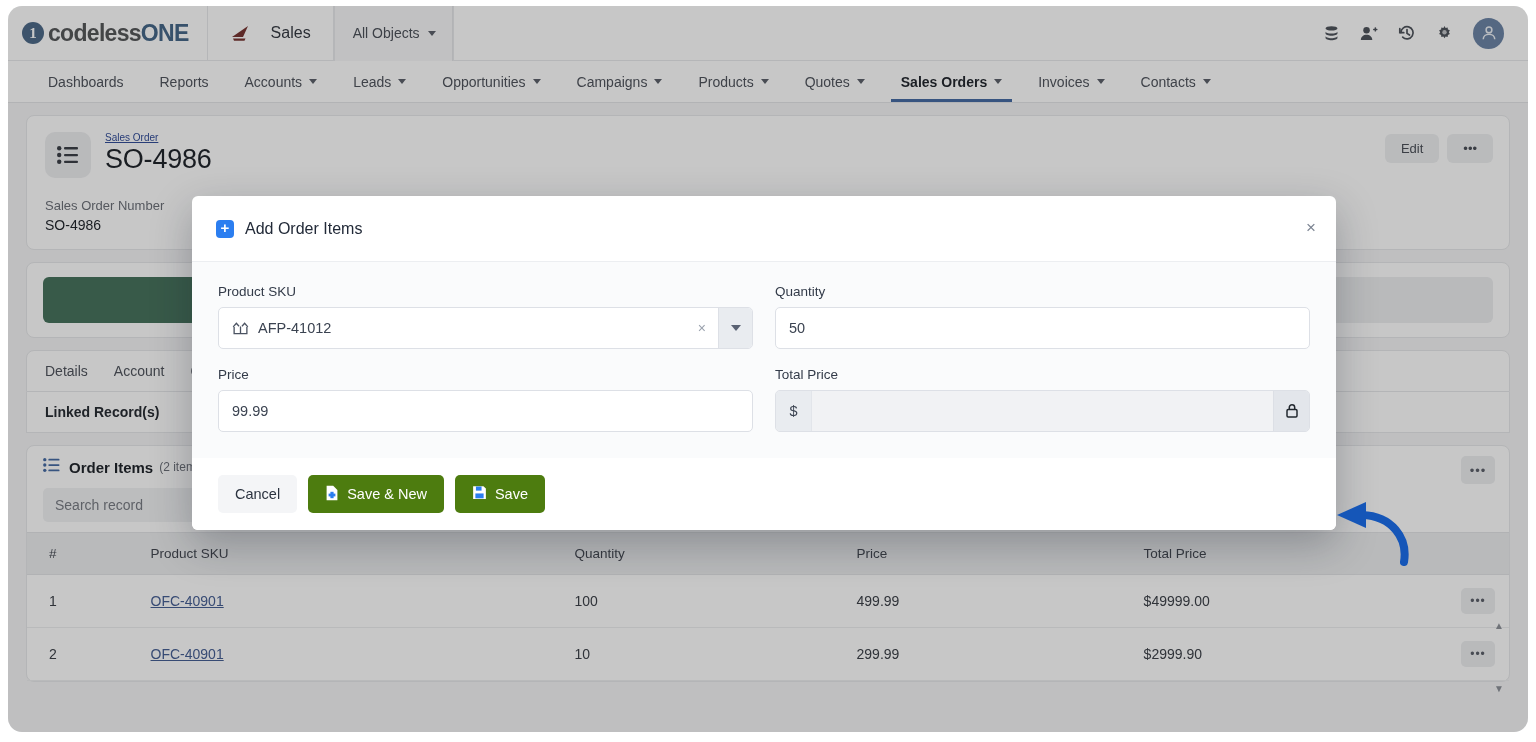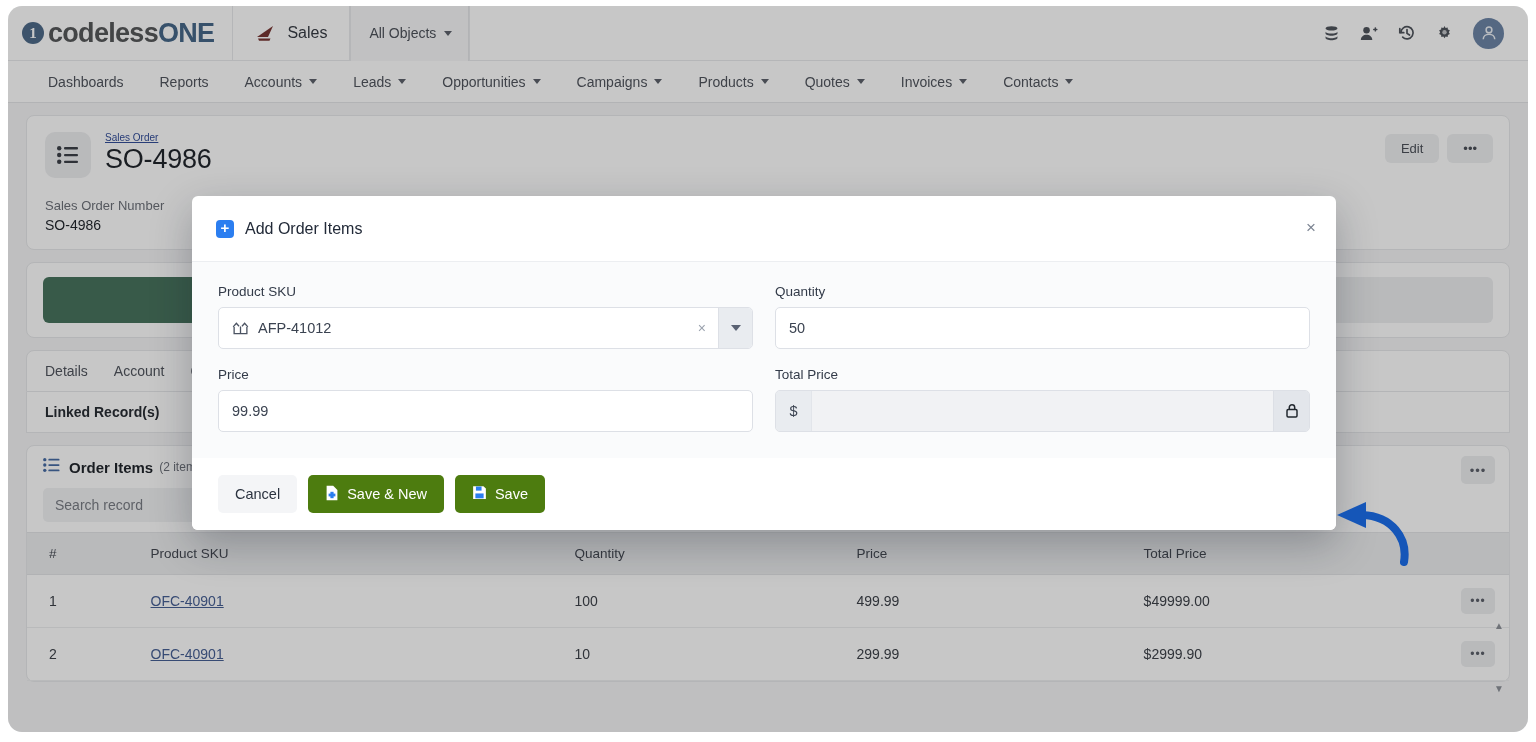--- a/index.html
+++ b/index.html
@@ -40,27 +40,27 @@
   }
   .logo { display: flex; align-items: center; gap: 4px; padding-right: 18px; }
   .logo-mark {
     width: 22px; height: 22px; border-radius: 50%;
     background: #3b6ea5; color:#fff;
     font-size: 15px; font-weight: bold;
     display:flex; align-items:center; justify-content:center;
     font-family: "Liberation Serif", serif;
     line-height: 1;
   }
-  .logo-text { font-size: 27px; font-weight: bold; letter-spacing: -0.7px; }
+  .logo-text { font-size: 23px; font-weight: bold; letter-spacing: -0.7px; }
   .logo-a { color: #55585c; }
   .logo-b { color: #2f6ca8; }
 
   .divider-v { width:1px; height: 55px; background:#e7e9ee; }
 
-  .app-chip { display:flex; align-items:center; gap: 10px; padding: 0 22px; }
+  .app-chip { display:flex; align-items:center; gap: 19px; padding: 0 22px; }
   .app-chip .sales-mark { width: 22px; height: 18px; }
   .app-chip .app-label { font-size: 16px; color: #333b4a; }
 
   .searchwrap {
     display:flex; align-items:center;
     height: 55px;
     background: #f7f8fa;
     border-left: 1px solid #e7e9ee; border-right: 1px solid #e7e9ee;
   }
   .objsel {
@@ -352,20 +352,24 @@
       <div class="navitem">
             <span>Campaigns</span>
             <span class="caret-dn"></span>
           </div>
       <div class="navitem">
             <span>Products</span>
             <span class="caret-dn"></span>
           </div>
       <div class="navitem">
             <span>Quotes</span>
+            <span class="caret-dn"></span>
+          </div>
+      <div class="navitem active">
+            <span>Sales Orders</span>
             <span class="caret-dn"></span>
           </div>
       <div class="navitem">
             <span>Invoices</span>
             <span class="caret-dn"></span>
           </div>
       <div class="navitem">
             <span>Contacts</span>
             <span class="caret-dn"></span>
           </div>

